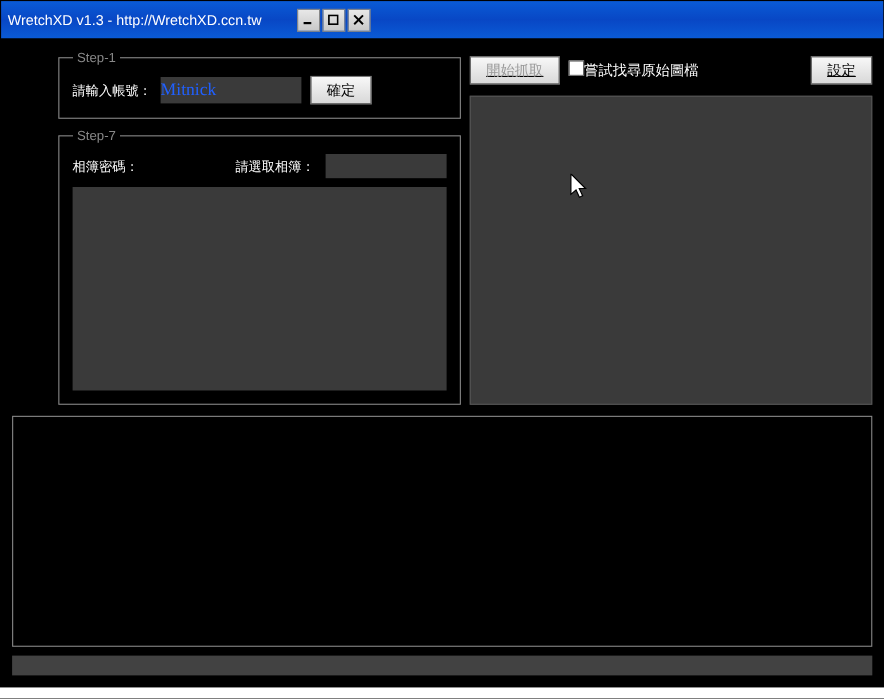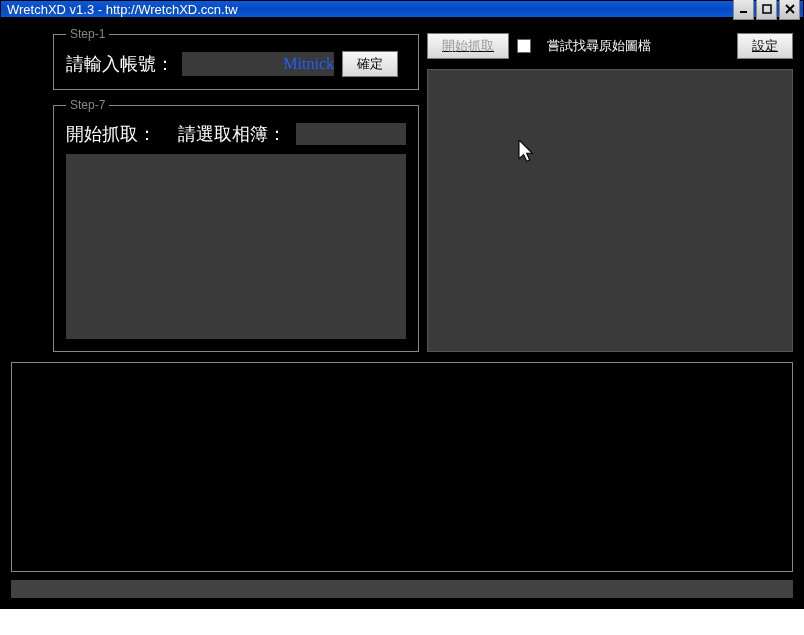--- a/index.html
+++ b/index.html
@@ -11,25 +11,25 @@
       background: #fff;
       font-family: "Microsoft JhengHei", "PMingLiU", Arial, sans-serif;
       font-size: 13px;
     }
     .window {
       width: 804px;
       background: #000;
       border: 1px solid #000;
     }
     .titlebar {
-      height: 16px;
+      height: 34px;
       background: linear-gradient(to bottom, #0a5bd6 0%, #0847c5 50%, #0a5bd6 100%);
       display: flex;
       align-items: center;
-      justify-content: space-between;
+      justify-content: flex-start;
       padding: 0 3px 0 6px;
       color: #fff;
       gap: 32px;
     }
     .titlebar-title {
       font-size: 13px;
       font-family: "Tahoma", sans-serif;
     }
     .titlebar-controls {
       display: flex;
@@ -79,30 +79,30 @@
       padding: 0 4px;
       font-family: "Tahoma", sans-serif;
     }
     .step1-row {
       display: flex;
       align-items: center;
       gap: 8px;
     }
     .white-label {
       color: #fff;
-      font-size: 18px;
+      font-size: 12px;
     }
     .account-input {
-      width: 152px;
+      width: 128px;
       height: 24px;
       background: #3a3a3a;
       border: none;
       color: #2060ff;
       font-size: 16px;
-      text-align: right;
+      text-align: left;
       font-family: "Times New Roman", serif;
     }
     .btn {
       background: linear-gradient(to bottom, #f8f8f8, #d8d8d8);
       border: 1px solid #7a7a7a;
       padding: 3px 14px;
       font-size: 13px;
       cursor: pointer;
       font-family: "Microsoft JhengHei", "PMingLiU", sans-serif;
       height: 26px;
@@ -135,22 +135,22 @@
     }
     .right-top-bar {
       display: flex;
       align-items: center;
       gap: 8px;
       padding: 6px 0 10px 0;
       text-decoration: underline;
     }
     .checkbox-wrap {
       display: flex;
-      align-items: center;
-      gap: 16px;
+      align-items: flex-start;
+      gap: 0;
       color: #fff;
       font-size: 13px;
     }
     .checkbox-box {
       width: 14px;
       height: 14px;
       background: #fff;
       border: 1px solid #666;
       display: inline-block;
     }
@@ -215,21 +215,21 @@
           <div class="step1-row">
             <span class="white-label">請輸入帳號：</span>
             <input type="text" class="account-input" value="Mitnick" style="">
             <button class="btn">確定</button>
           </div>
         </fieldset>
 
         <fieldset class="step2">
           <legend>Step-7</legend>
           <div class="step2-header">
-            <span class="white-label">開始抓取：</span>
+            <span class="white-label">相簿密碼：</span>
             <span class="spacer"></span>
             <span class="white-label">請選取相簿：</span>
             <input type="password" class="password-input" value="" style="">
           </div>
           <div class="album-list"></div>
         </fieldset>
 
       </div>
 
       <div class="right-col">

